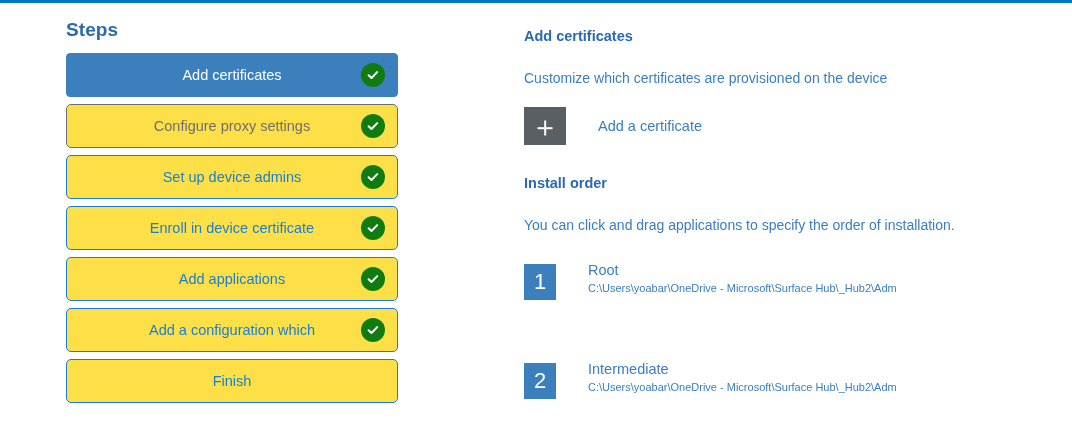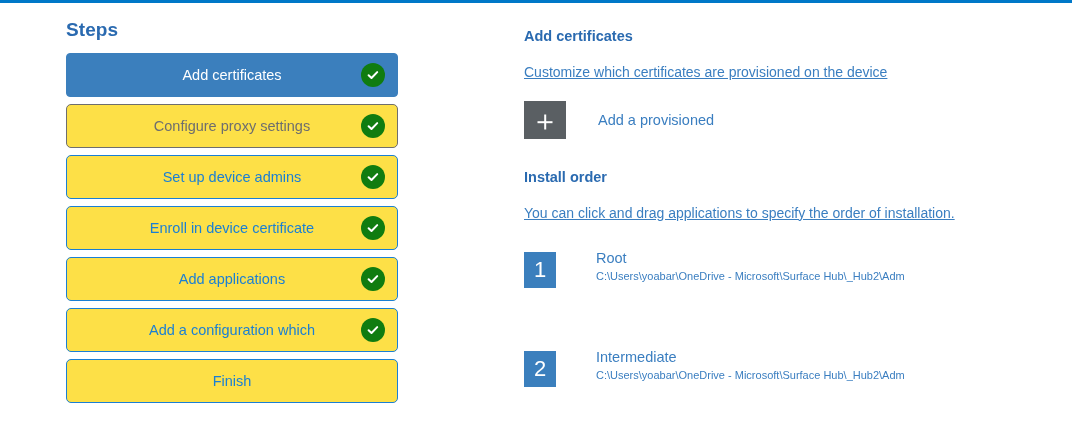--- a/index.html
+++ b/index.html
@@ -109,23 +109,22 @@
   .section-title {
     font-size: 14.5px;
     font-weight: bold;
     color: #2a6ab0;
     margin: 0;
     line-height: 1.3;
   }
   .section-sub {
     font-size: 14px;
     color: #3a7ec0;
-    margin: 17px 0 0 0;
+    margin: 23px 0 0 0;
     line-height: 1.35;
-    text-decoration: underline;
   }
 
   
   .add-cert-row {
     display: flex;
     align-items: center;
     margin-top: 19px;
   }
   .plus-tile {
     width: 42px;
@@ -174,21 +173,21 @@
     background: #3b7fbd;
     color: #ffffff;
     font-size: 22px;
     display: flex;
     align-items: center;
     justify-content: center;
     flex: 0 0 auto;
     line-height: 1;
   }
   .order-text {
-    margin-left: 40px;
+    margin-left: 32px;
     margin-top: -3px;
   }
   .order-name {
     font-size: 14.5px;
     color: #3a7ec0;
     line-height: 1.35;
     white-space: nowrap;
   }
   .order-path {
     font-size: 11px;
@@ -270,21 +269,21 @@
     </div>
   </div>
 
   <div class="detail-panel">
 
     <h3 class="section-title">Add certificates</h3>
     <p class="section-sub">Customize which certificates are provisioned on the device</p>
 
     <div class="add-cert-row">
       <div class="plus-tile"></div>
-      <span class="add-cert-label">Add a provisioned</span>
+      <span class="add-cert-label">Add a certificate</span>
     </div>
 
     <div class="install-order-block">
       <h3 class="section-title">Install order</h3>
       <p class="section-sub">You can click and drag applications to specify the order of installation.</p>
 
       <div class="order-list">
 
         <div class="order-item">
           <div class="order-num">1</div>

